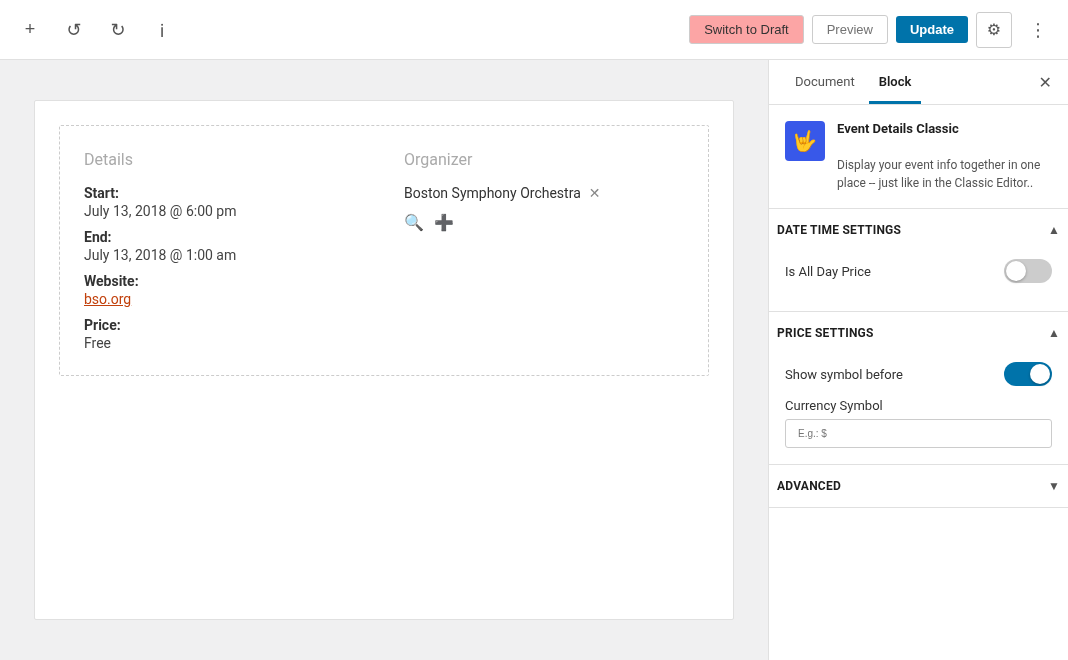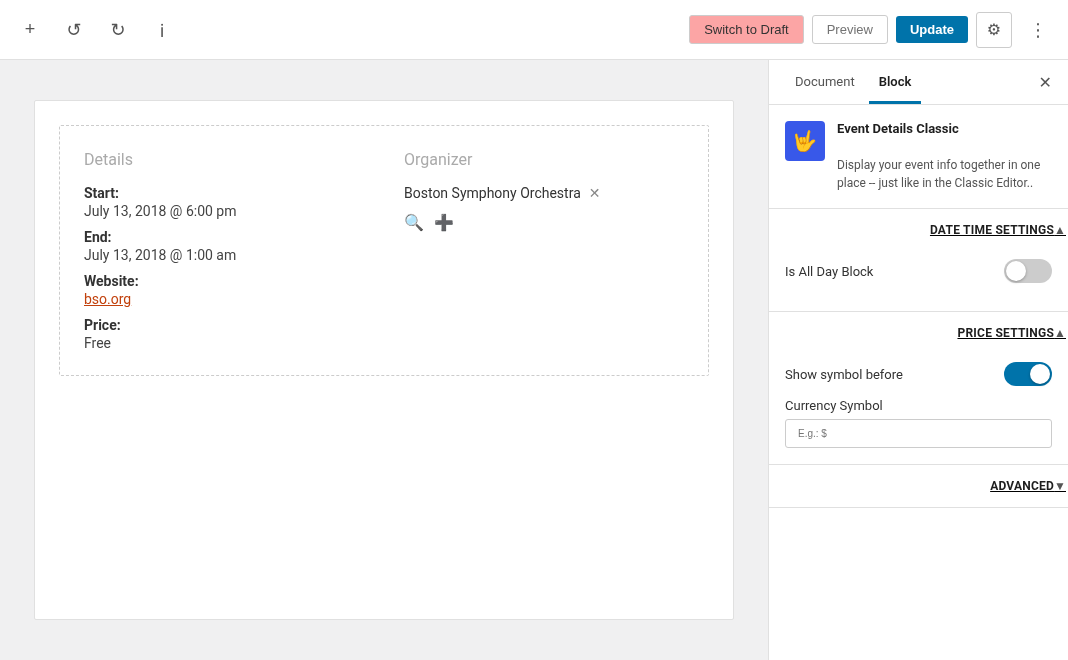--- a/index.html
+++ b/index.html
@@ -259,24 +259,23 @@
       line-height: 1.5;
     }
 
     
     .settings-section {
       border-bottom: 1px solid #e0e0e0;
     }
     .settings-section-header {
       display: flex;
       align-items: center;
-      justify-content: flex-end;
-      padding: 14px 2px;
-      cursor: pointer;
-      text-decoration: underline;
+      justify-content: space-between;
+      padding: 14px 8px;
+      cursor: pointer;
     }
     .settings-section-title {
       font-size: 12px;
       font-weight: 700;
       color: #1e1e1e;
       text-transform: uppercase;
       letter-spacing: 0.02em;
     }
     .settings-chevron {
       color: #555;
@@ -435,21 +434,21 @@
       </div>
     </div>
 
     <div class="settings-section">
       <div class="settings-section-header">
         <span class="settings-section-title">Date Time Settings</span>
         <span class="settings-chevron">▲</span>
       </div>
       <div class="settings-section-body">
         <div class="toggle-row">
-          <span class="toggle-label">Is All Day Block</span>
+          <span class="toggle-label">Is All Day Price</span>
           <div class="toggle off">
             <div class="toggle-knob"></div>
           </div>
         </div>
       </div>
     </div>
 
     <div class="settings-section">
       <div class="settings-section-header">
         <span class="settings-section-title">Price Settings</span>

